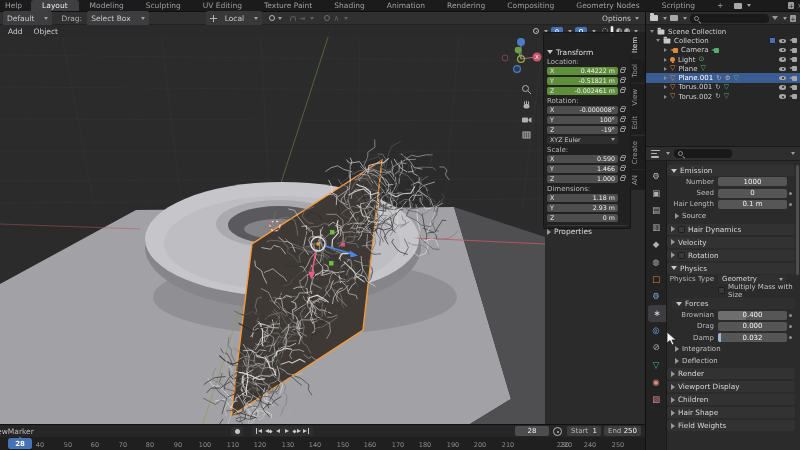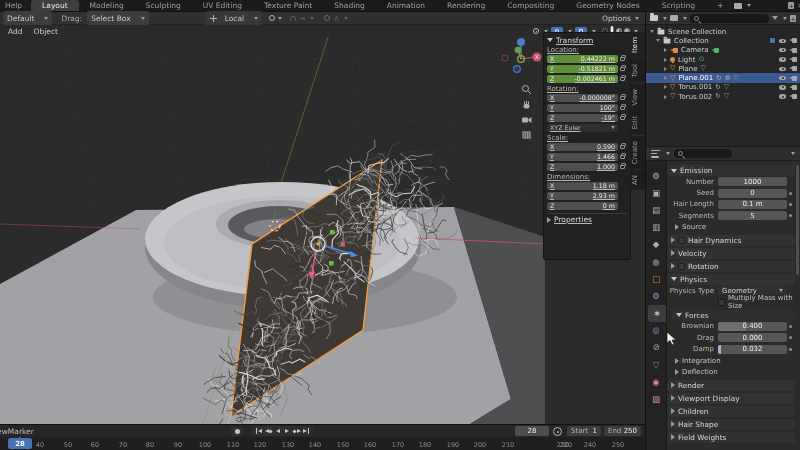--- a/index.html
+++ b/index.html
@@ -62,22 +62,22 @@
   .ov { width:4px;height:4px;border:1px solid #e4ecf7;border-radius:50%; }
   .shgrp { display:flex;align-items:center;gap:2px;background:#2a2a2a;border-radius:2px;padding:1px 3px; }
   .sc { width:6px;height:6px;border-radius:50%;border:1px solid #9a9a9a;flex:none;}
   .sc.wire { border-style:dotted; }
   .scact { background:#6a6a6a;border-radius:2px;padding:1px; }
   .sc.solid { background:#efefef;border-color:#efefef; }
   .sc.mat { background:linear-gradient(90deg,#c3c3c3 50%,#5e5e5e 50%); }
   .sc.rend { background:radial-gradient(circle at 35% 35%,#d0d0d0,#4e4e4e); }
 
   
-  #npanel { position:absolute;left:543px;top:7px;width:88px;height:228px;background:rgba(33,33,33,.96);
-    border:1px solid #151515;border-radius:2px;z-index:6;padding:2px 3px;font-size:7px;color:#b9b9b9;text-decoration:underline;}
+  #npanel { position:absolute;left:543px;top:7px;width:88px;height:197px;background:rgba(33,33,33,.96);
+    border:1px solid #151515;border-radius:2px;z-index:6;padding:14px 3px;font-size:7px;color:#b9b9b9;}
   #npanel .title { display:flex;align-items:center;gap:3px;font-size:7.5px;color:#dcdcdc;height:10px;}
   #npanel .sect { height:9px;display:flex;align-items:center; }
   .nrow { display:flex;align-items:center;height:9px;margin-bottom:1px;gap:2px;}
   .nf { display:flex;align-items:center;background:#4e4e4e;border-radius:2px;height:8px;padding:0 3px;font-size:6.3px;color:#f1f1f1;width:71px;}
   .nf .ax { color:#e6e6e6;margin-right:2px;} .nf .val { margin-left:auto;}
   .nf.green { background:#5f8f3a; }
   .nf.drop { background:#2e2e2e;color:#c9c9c9; }
   #ntabs { position:absolute;left:630px;top:7px;width:15px;z-index:6;display:flex;flex-direction:column;gap:1px;}
   #ntabs .vtab { writing-mode:vertical-rl;transform:rotate(180deg);font-size:7px;color:#9a9a9a;background:#1d1d1d;
      padding:5px 1px;border-radius:0 2px 2px 0;text-align:center;}
@@ -1060,29 +1060,20 @@
         </div>
     <div class="prow">
           <span class="plabel">Hair Length</span>
           <div class="pf">
             <span>0.1 m</span>
           </div>
           <span class="pdot">
             <i class="kfdot"></i>
           </span>
         </div>
-    <div class="prow">
-          <span class="plabel">Segments</span>
-          <div class="pf">
-            <span>5</span>
-          </div>
-          <span class="pdot">
-            <i class="kfdot"></i>
-          </span>
-        </div>
     <div class="prow" style="padding-left:8px;gap:3px">
           <span class="tr"></span>
           <span style="color:#c5c5c5">Source</span>
         </div>
     <div class="phdr">
           <span class="tr"></span>
           <span class="chk"></span>
           <span>Hair Dynamics</span>
         </div>
     <div class="phdr">

